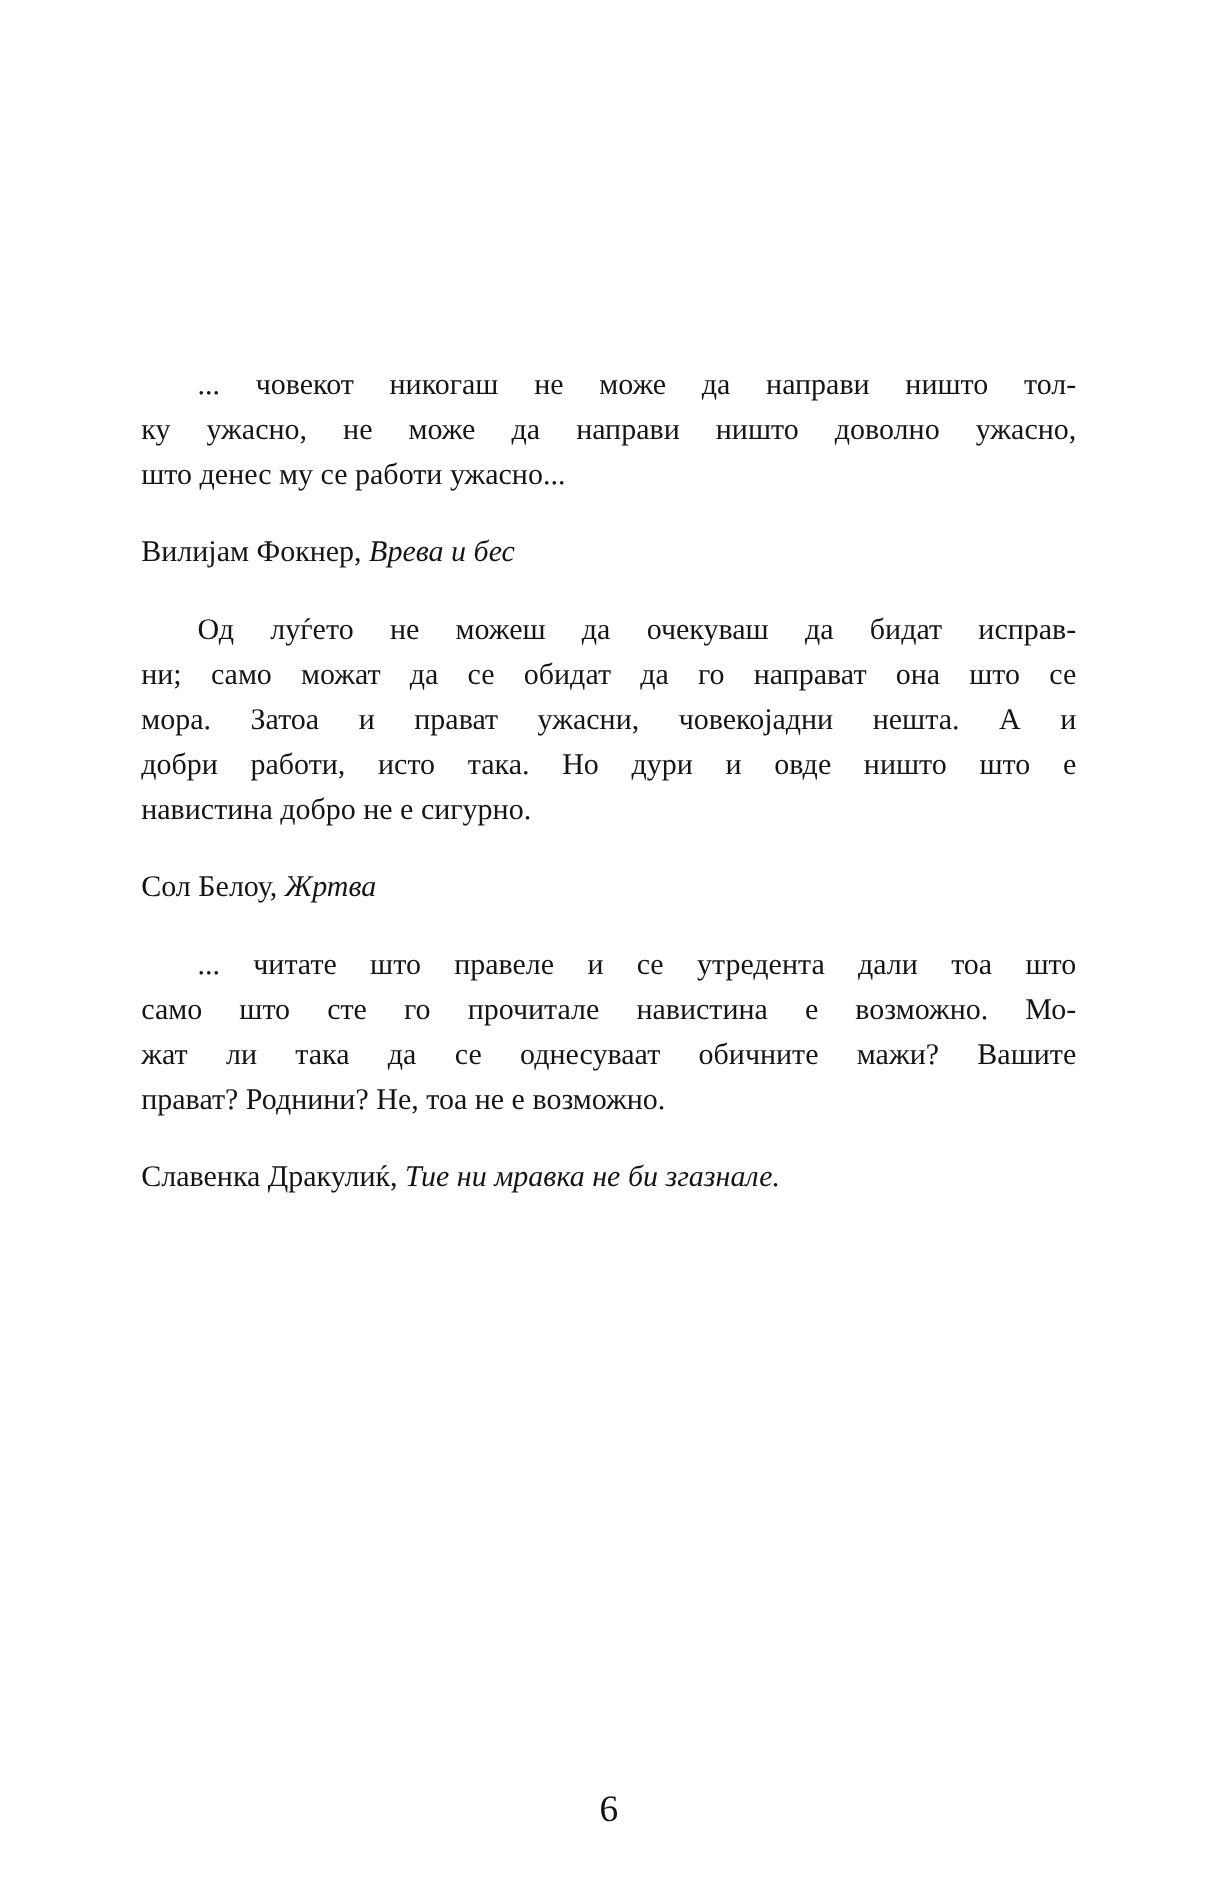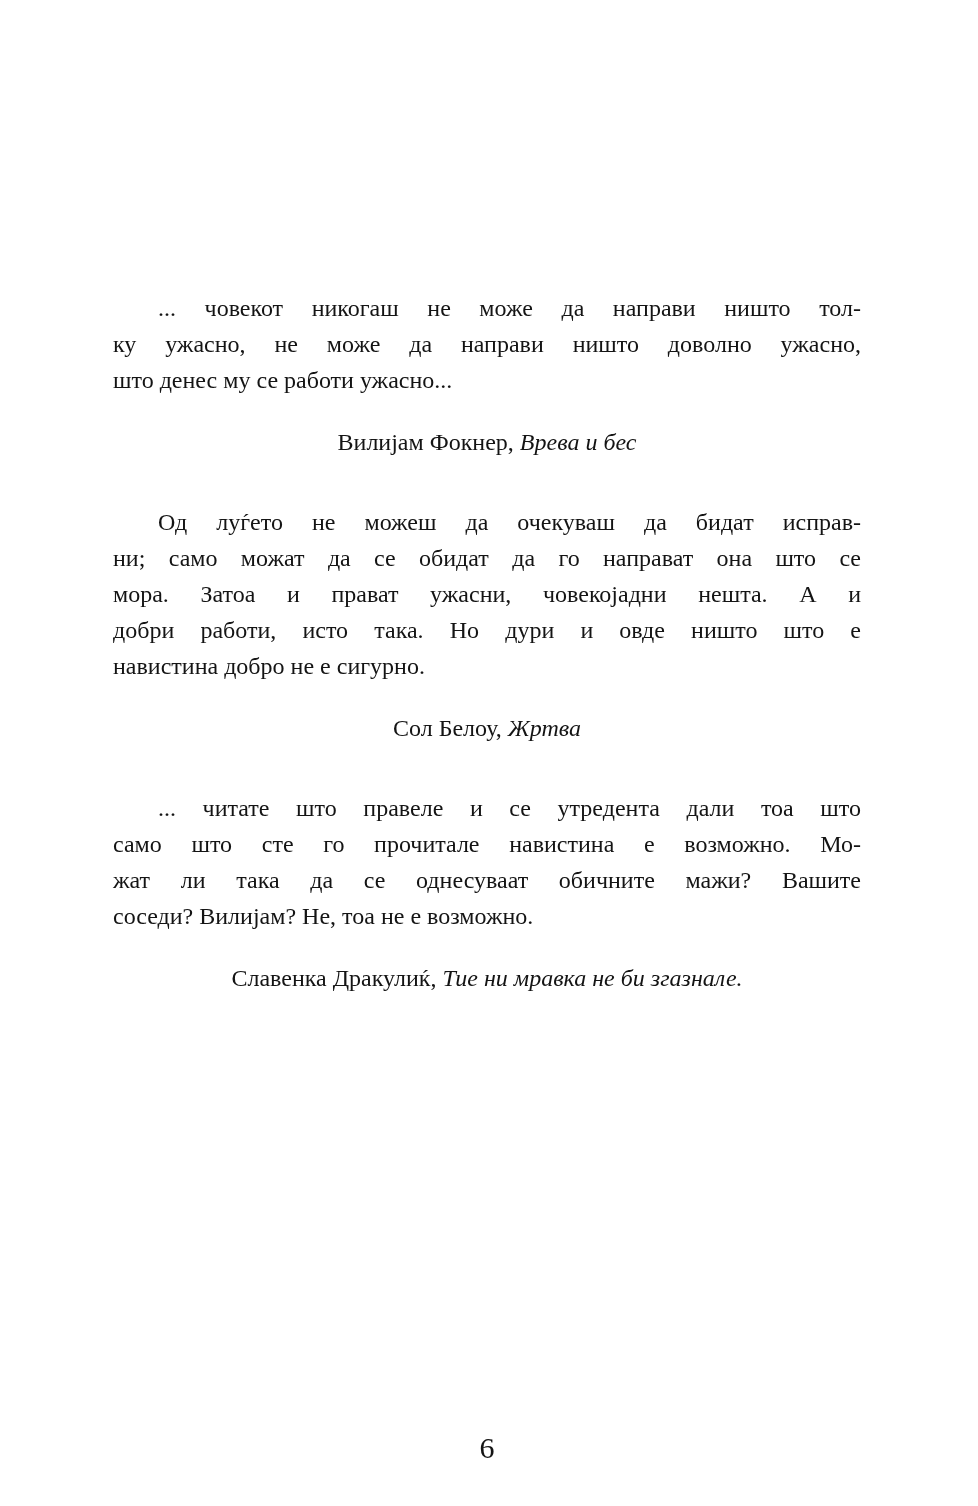--- a/index.html
+++ b/index.html
@@ -31,27 +31,27 @@
     text-align-last: justify;
   }
   .quote .line:last-child {
     text-align-last: left;
   }
   .quote .line:first-child {
     text-indent: 45px;
   }
   .attribution {
     margin: 26px 0 0 0;
-    text-align: center;
+    text-align: left;
   }
   .attribution .work {
     font-style: italic;
   }
   .quote.follows {
-    margin-top: 44px;
+    margin-top: 26px;
   }
   .page-number {
     position: absolute;
     top: 1430px;
     left: 113px;
     width: 748px;
     text-align: center;
     font-size: 30px;
     line-height: 36px;
   }
@@ -78,21 +78,21 @@
       <div class="line">навистина добро не е сигурно.</div>
     </div>
   <p class="attribution">
     <span class="author">Сол Белоу, </span><span class="work">Жртва</span>
   </p>
 
   <div class="quote follows">
       <div class="line">... читате што правеле и се утредента дали тоа што</div>
       <div class="line">само што сте го прочитале навистина е возможно. Мо-</div>
       <div class="line">жат ли така да се однесуваат обичните мажи? Вашите</div>
-      <div class="line">соседи? Вилијам? Не, тоа не е возможно.</div>
+      <div class="line">прават? Роднини? Не, тоа не е возможно.</div>
     </div>
   <p class="attribution">
     <span class="author">Славенка Дракулиќ, </span><span class="work">Тие ни мравка не би згазнале.</span>
   </p>
 
 </div>
 
 <div class="page-number">6</div>
 
 </body></html>

